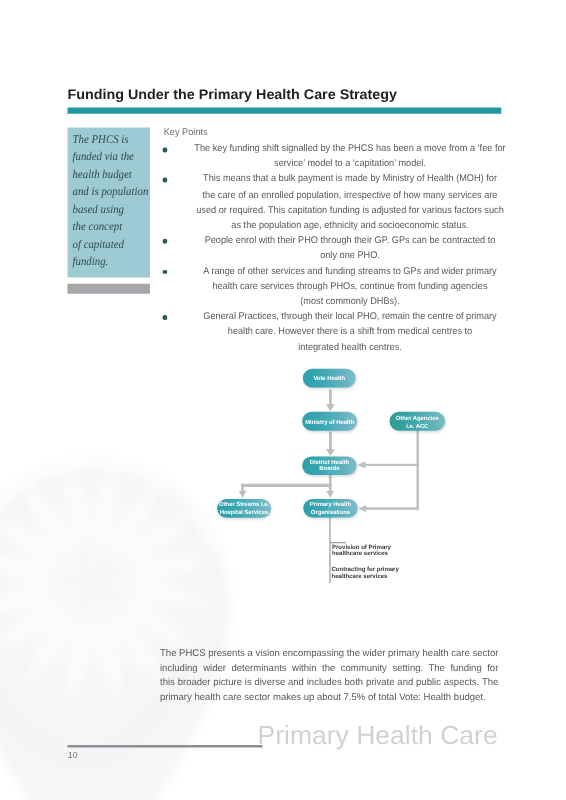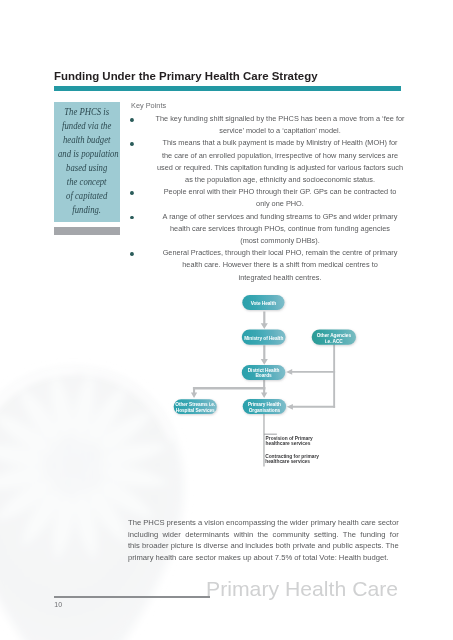--- a/index.html
+++ b/index.html
@@ -9,21 +9,21 @@
 
   
   .wm{position:absolute;left:0;top:0;width:453px;height:640px;pointer-events:none;z-index:0;}
 
   
     .title{z-index:3;position:absolute;left:54.4px;top:69.7px;font-size:11.2px;font-weight:bold;
          color:#231f20;white-space:nowrap;transform-origin:0 0;transform:scaleX(1.024);}
   .title-rule{z-index:3;position:absolute;left:54.2px;top:86.0px;width:346.6px;height:4.5px;background:#2398a3;}
 
   
-    .pq{z-index:3;position:absolute;left:54.1px;top:102.4px;width:66.3px;height:120.0px;background:#9ecbd3;text-align:center;}
+    .pq{z-index:3;position:absolute;left:54.1px;top:102.4px;width:66.3px;height:120.0px;background:#9ecbd3;}
   .pq-text{position:absolute;left:4.3px;top:2.6px;width:62px;font-family:"Liberation Serif",serif;
            font-style:italic;font-size:9.4px;line-height:14.07px;color:#2d4a51;white-space:pre;
            transform-origin:0 0;transform:scaleX(0.925);}
     .pq-bar{z-index:3;position:absolute;left:54.1px;top:227.0px;width:66.3px;height:8.2px;background:#a4a6aa;}
 
   
   .kp{z-index:3;position:absolute;left:131px;top:100.6px;width:300px;}
   .kp-h{font-size:7.8px;color:#6d6e71;line-height:9px;transform-origin:0 0;transform:scaleX(0.942);}
   .kp-list{margin:0;padding:0;list-style:none;margin-top:3.4px;text-align:center;}
   .kp-li{position:relative;font-size:7.8px;line-height:12.2px;color:#58595b;white-space:pre;

